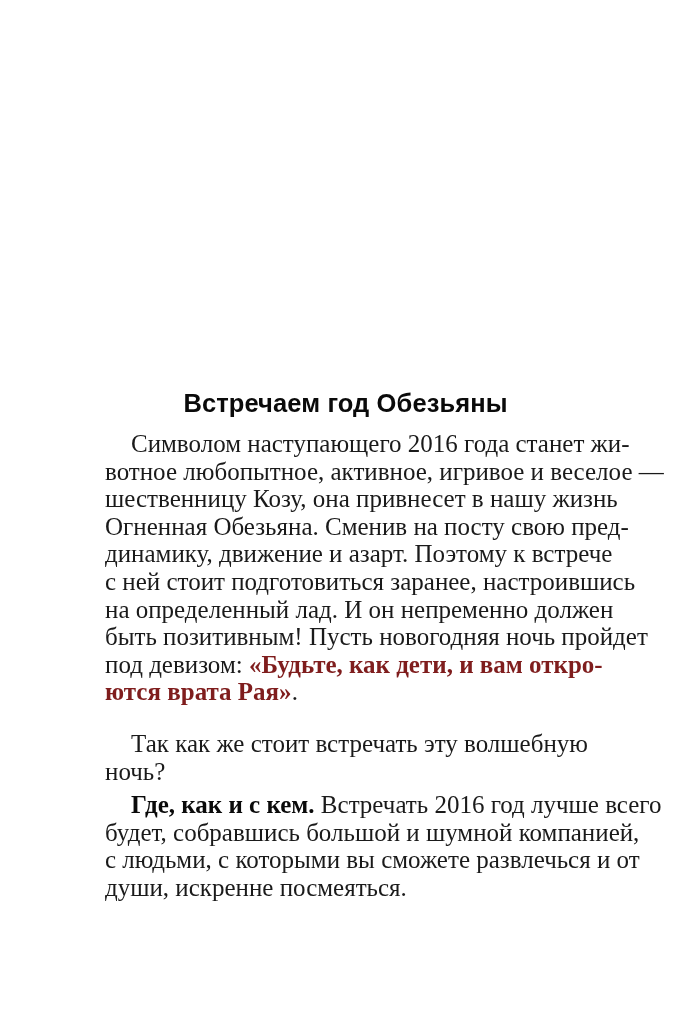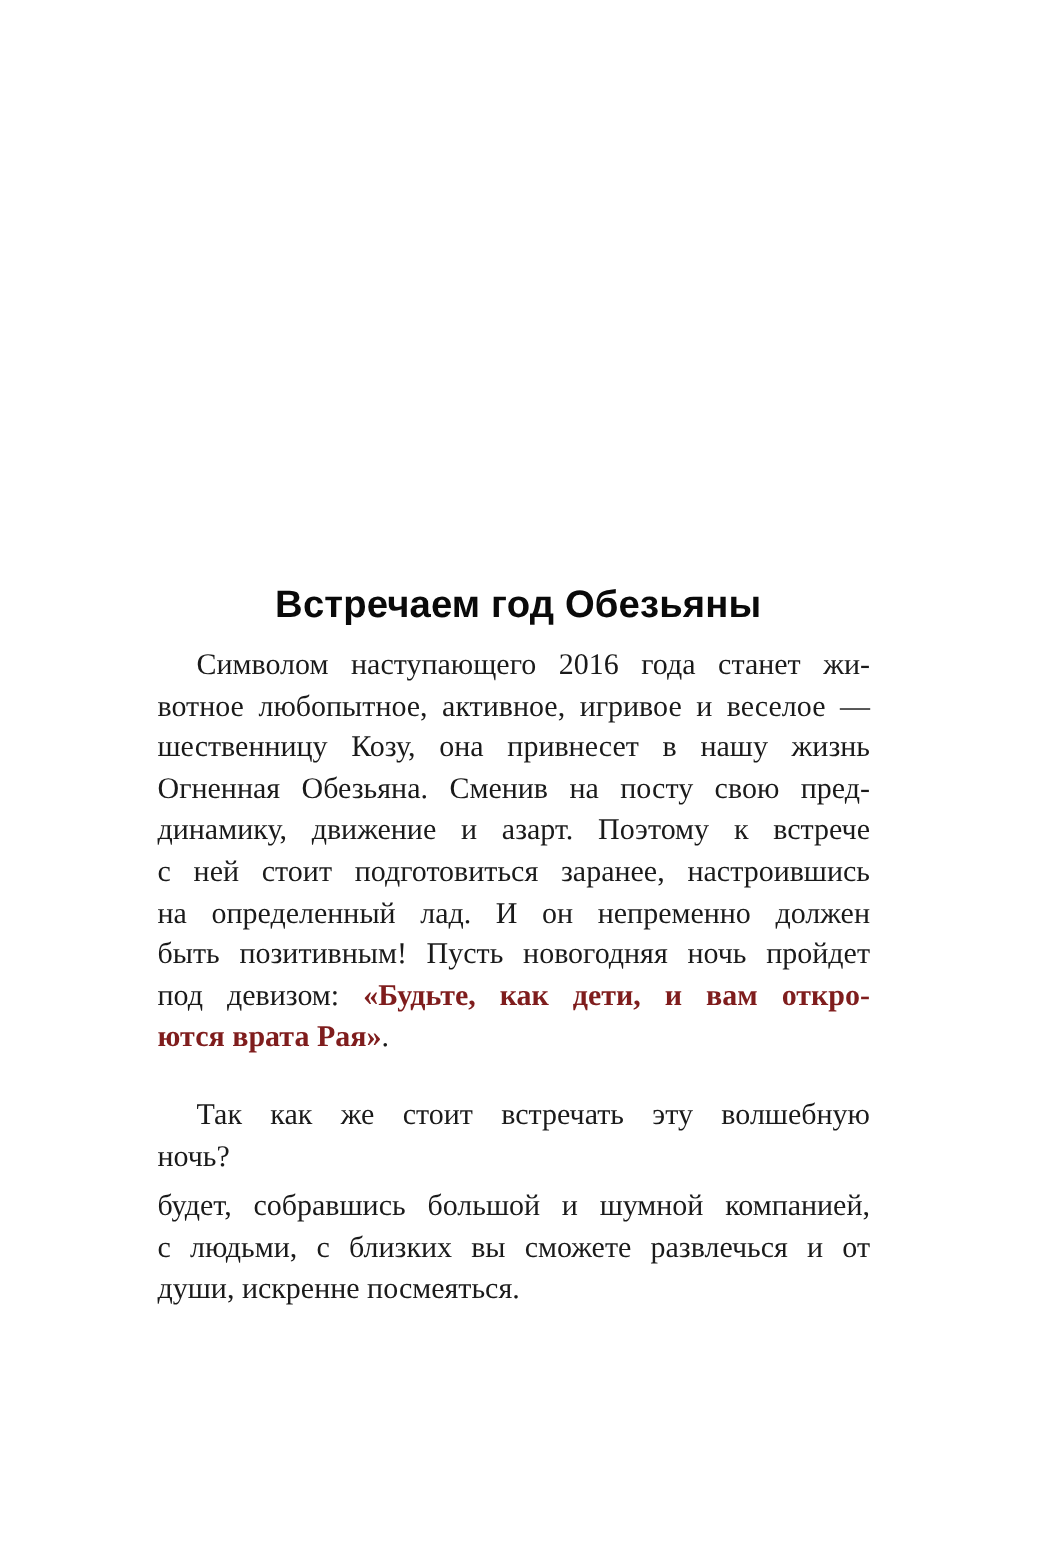--- a/index.html
+++ b/index.html
@@ -32,21 +32,21 @@
       font-size: 25.5px;
       line-height: 36px;
       color: #0a0a0a;
       letter-spacing: 0.1px;
     }
     .body-text {
       position: absolute;
       left: 105px;
       width: 475px;
       font-family: "Liberation Serif", "DejaVu Serif", serif;
-      font-size: 20px;
+      font-size: 25px;
       line-height: 27.6px;
       color: #1a1a1a;
     }
     .line {
       display: block;
       height: 27.6px;
       white-space: nowrap;
       text-align: justify;
       text-align-last: justify;
     }
@@ -87,18 +87,19 @@
     <span class="line"><span>под девизом: </span><span class="bi">«Будьте, как дети, и вам откро-</span></span>
     <span class="line last"><span class="bi">ются врата Рая»</span><span>.</span></span>
   </div>
 
   <div class="body-text" id="p2">
     <span class="line indent">Так как же стоит встречать эту волшебную</span>
     <span class="line last">ночь?</span>
   </div>
 
   <div class="body-text" id="p3">
+    <span class="line indent"><span class="b">Где, как и с кем.</span><span> Встречать 2016 год лучше всего</span></span>
     <span class="line">будет, собравшись большой и шумной компанией,</span>
-    <span class="line">с людьми, с близких вы сможете развлечься и от</span>
+    <span class="line">с людьми, с которыми вы сможете развлечься и от</span>
     <span class="line last">души, искренне посмеяться.</span>
   </div>
 
 </div>
 
 </body></html>

